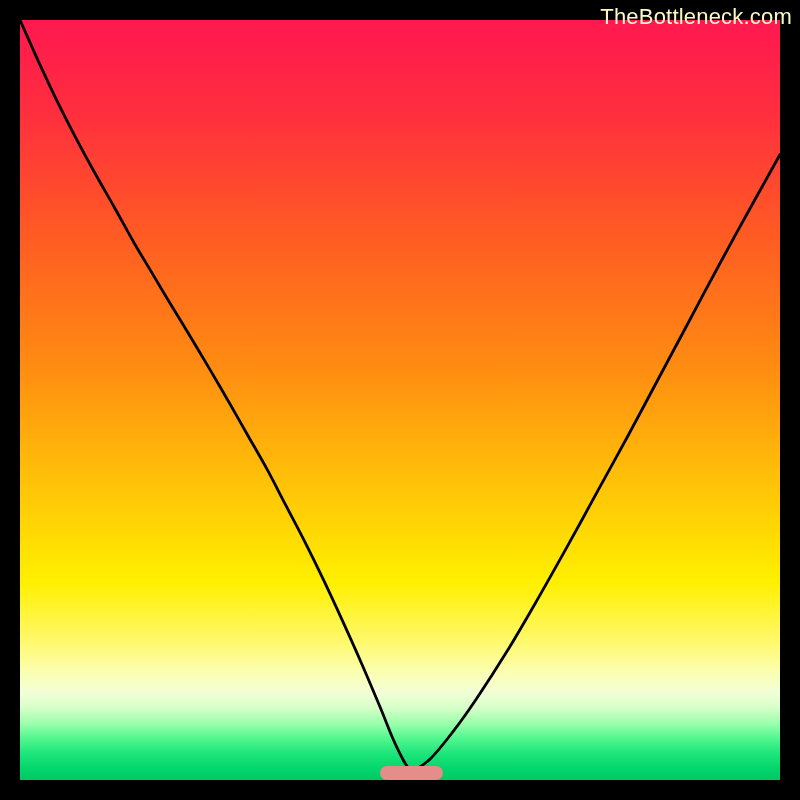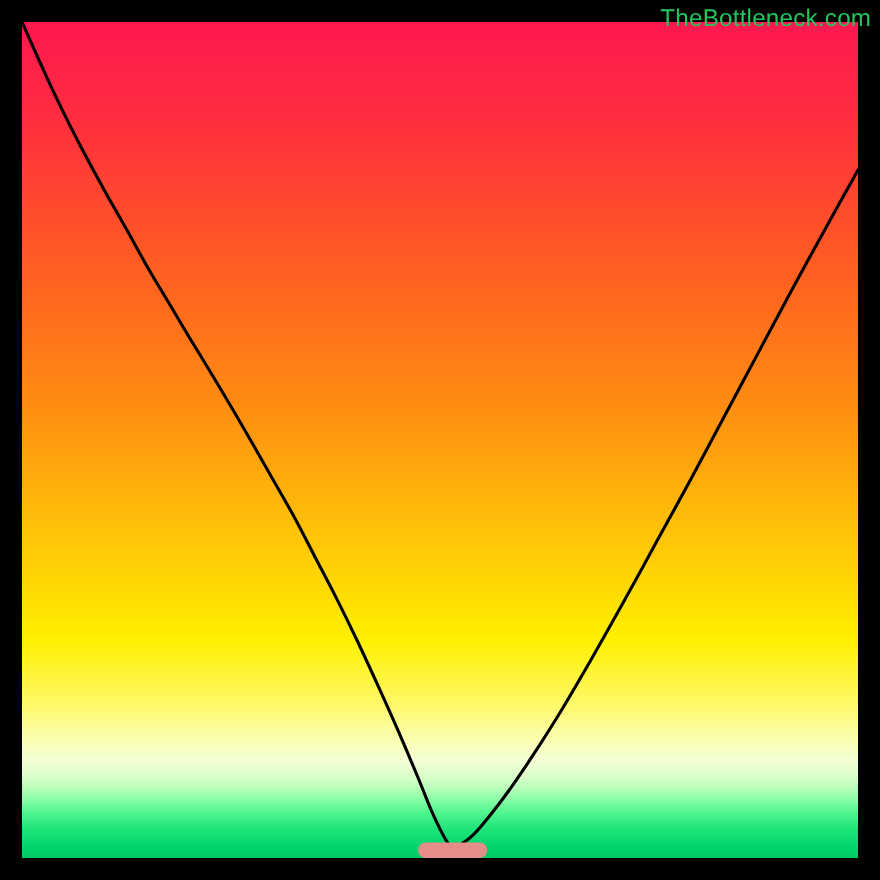--- a/index.html
+++ b/index.html
@@ -43,21 +43,21 @@
     position: absolute;
     height: 14px;
     width: 60px;
     border-radius: 7px;
     background: #e58d88;
   }
   .watermark {
     position: absolute;
     top: 4px;
     right: 8px;
-    color: #22c55e;
+    color: #fef9c3;
     font-size: 22px;
     letter-spacing: 0.2px;
     user-select: none;
   }
 </style>
 </head>
 <body>
 
 <div class="stage">
 

